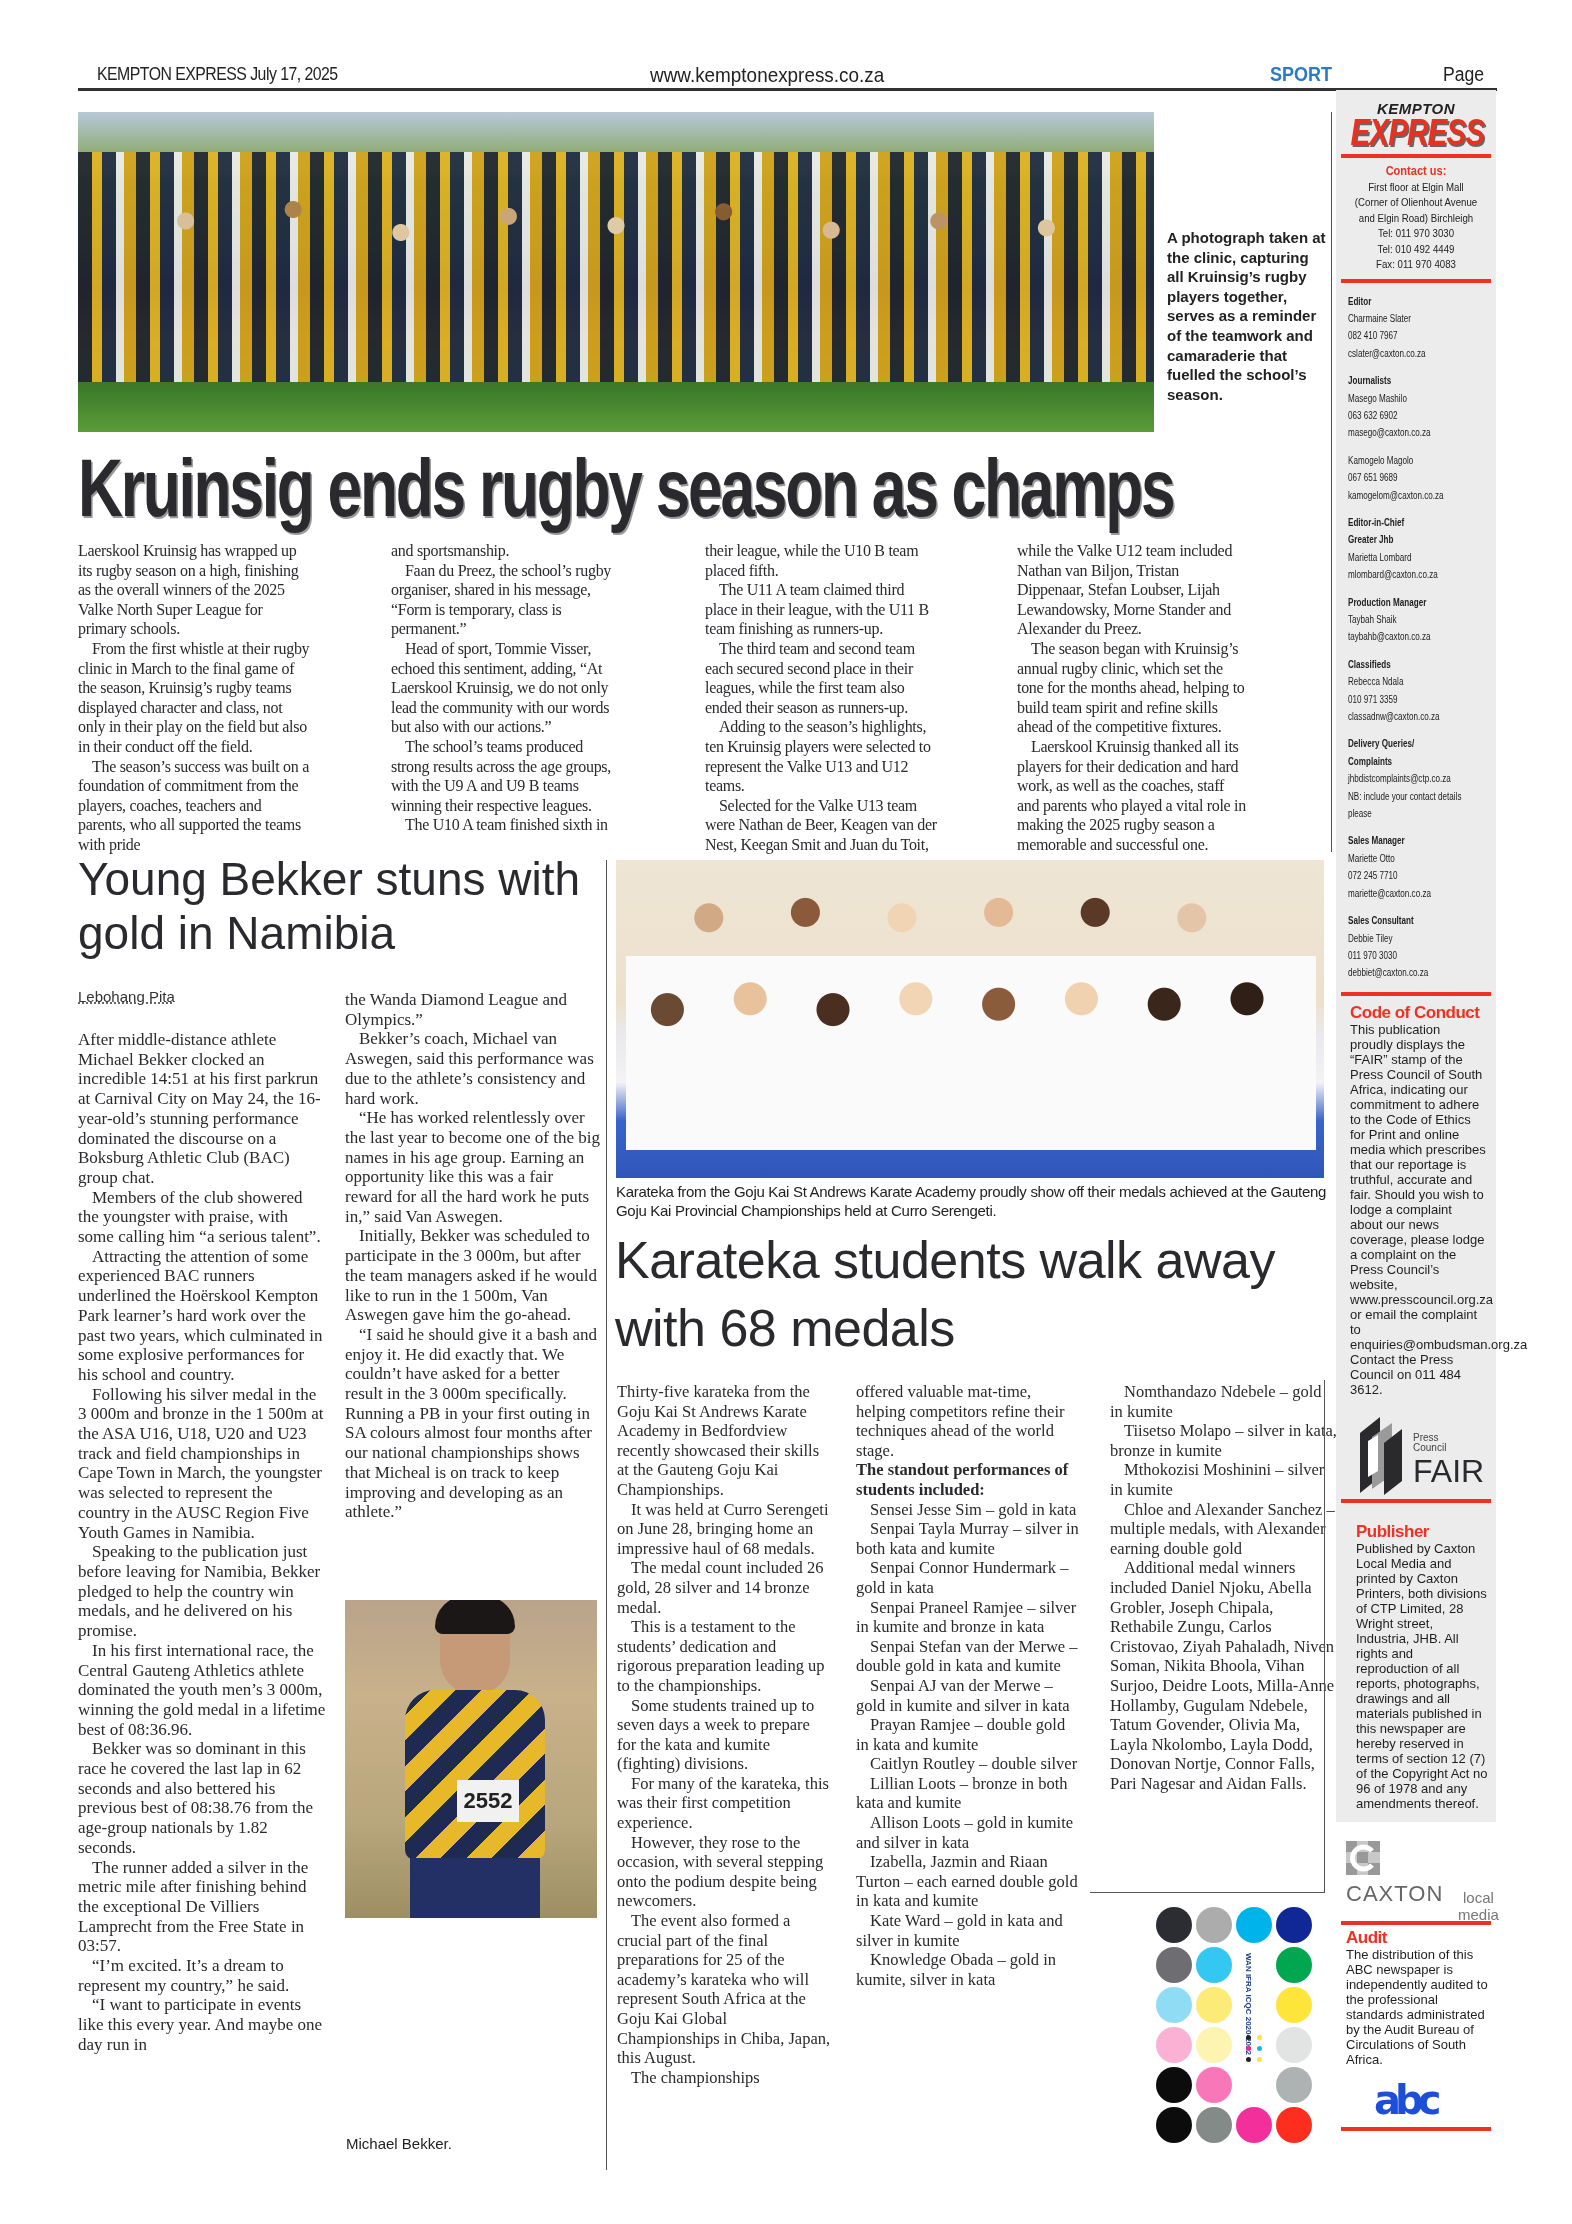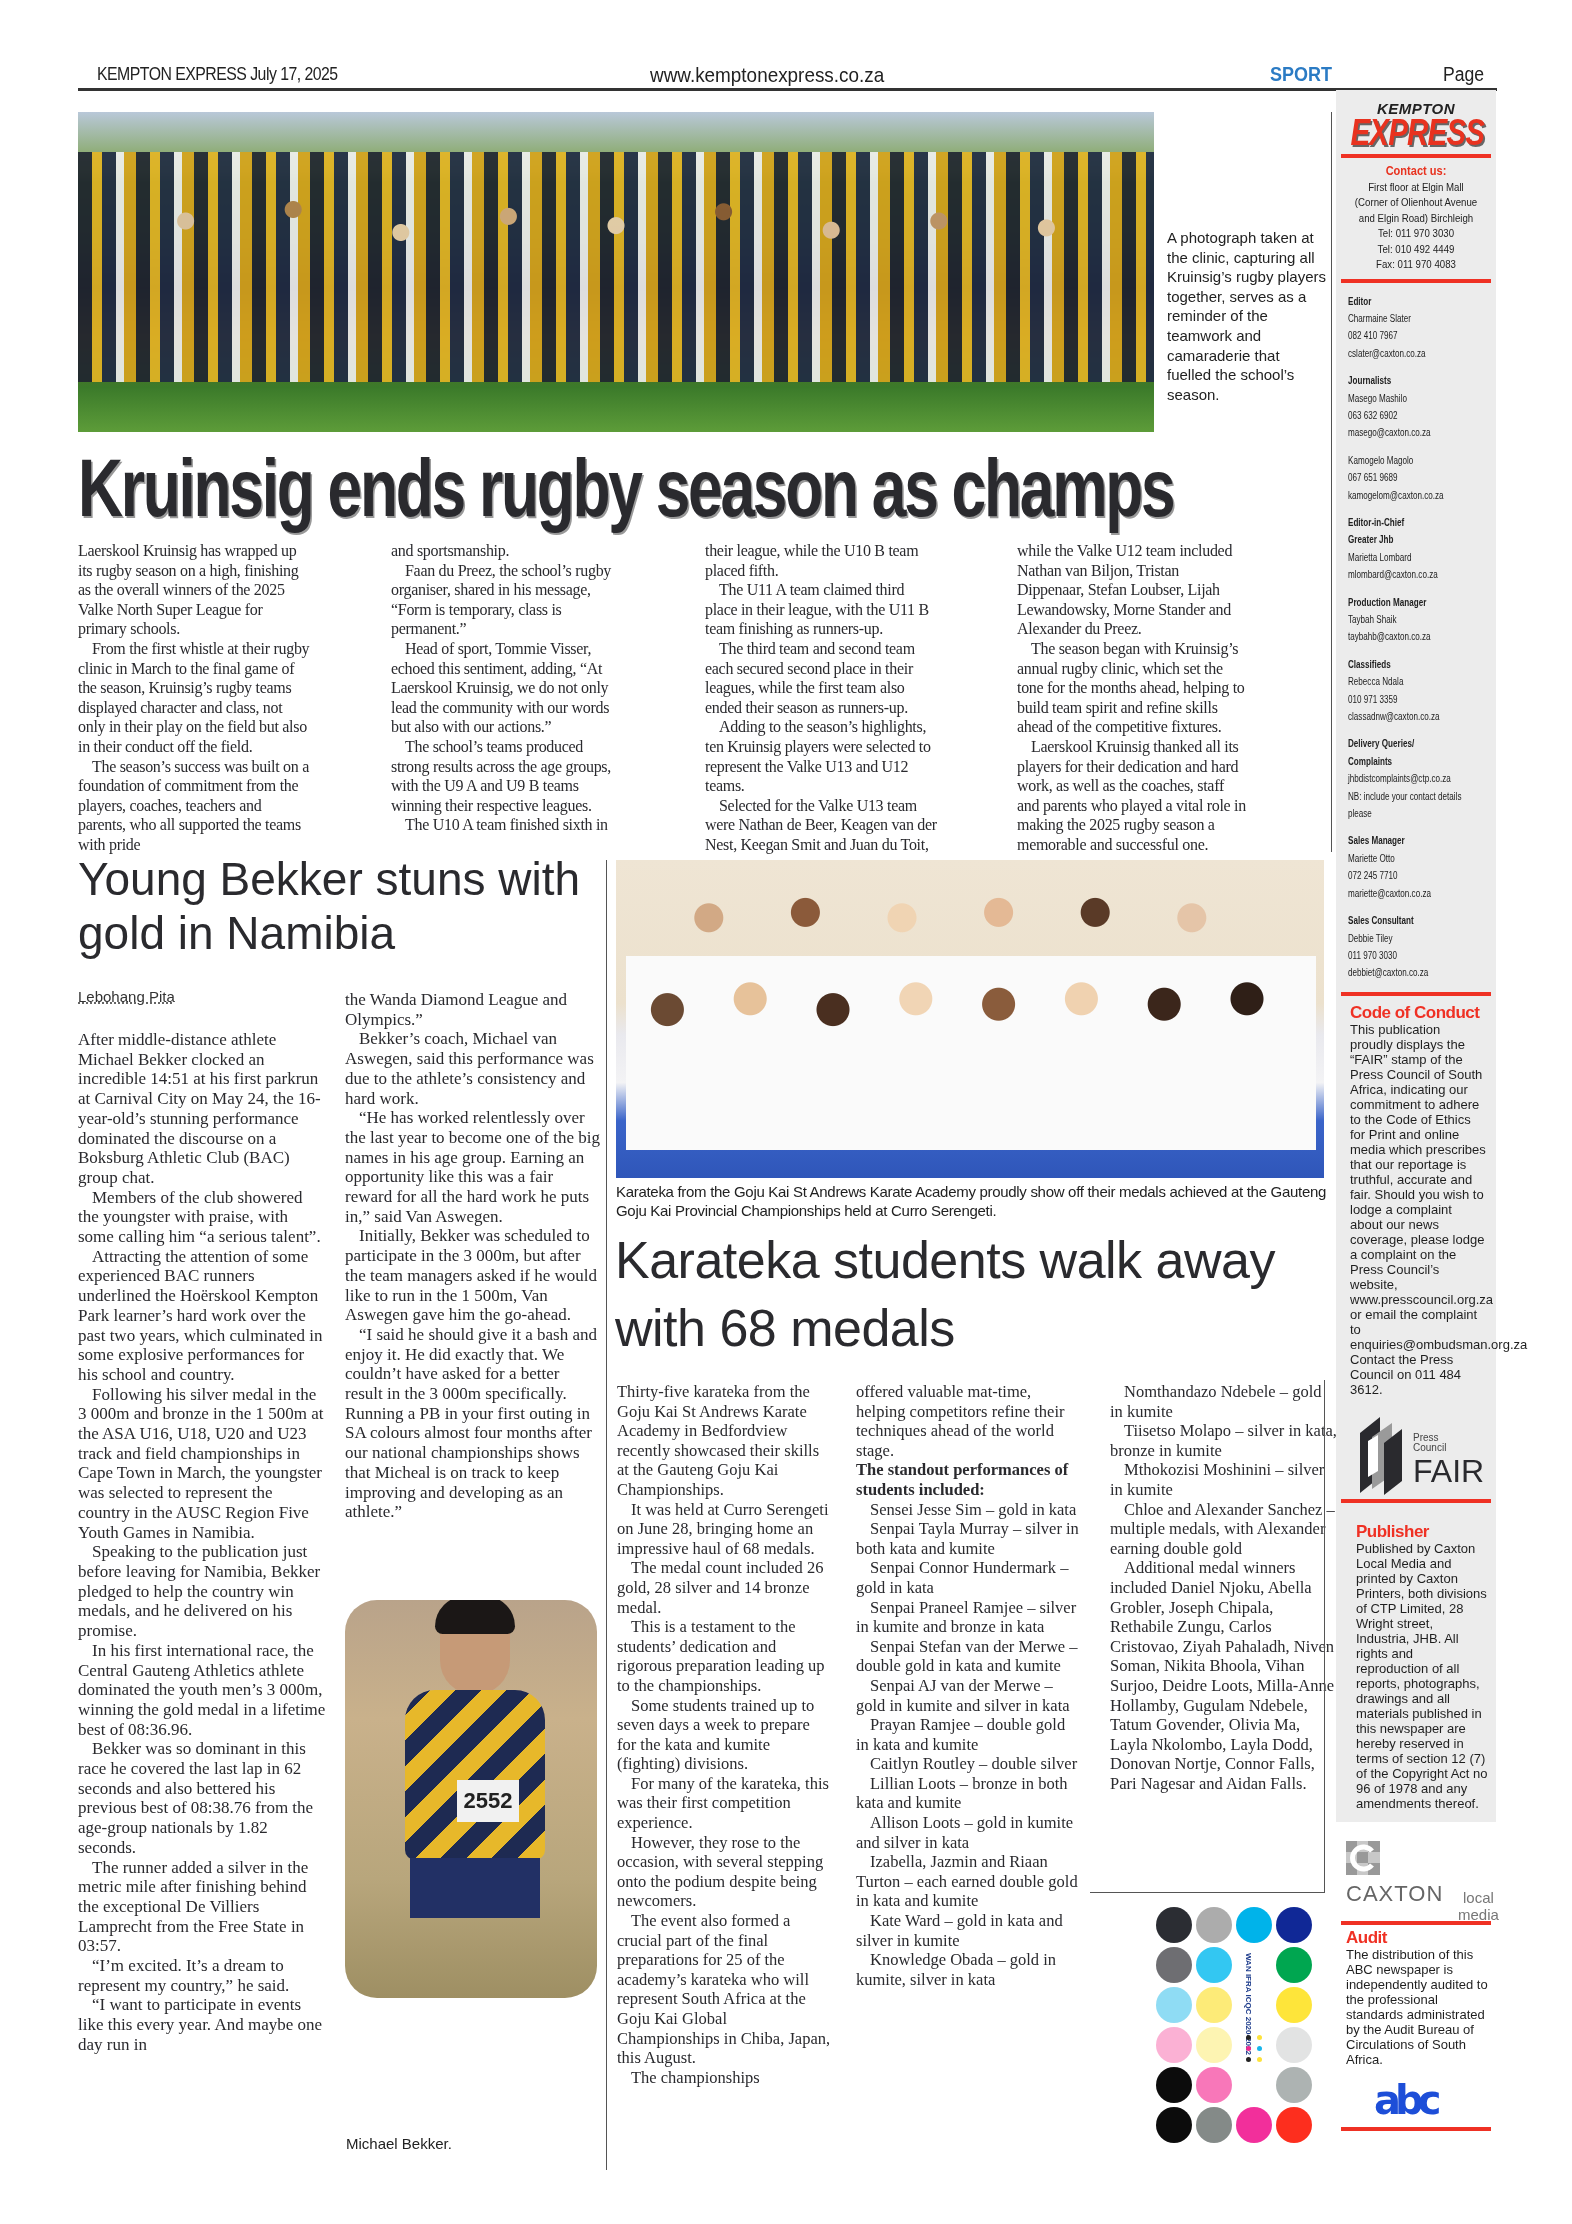--- a/index.html
+++ b/index.html
@@ -51,42 +51,42 @@
       radial-gradient(circle at 20% 25%, #b7864f 0 8px, transparent 9px),
       radial-gradient(circle at 30% 35%, #f0d3ad 0 8px, transparent 9px),
       radial-gradient(circle at 40% 28%, #d9ad7f 0 8px, transparent 9px),
       radial-gradient(circle at 50% 32%, #f2d6b2 0 8px, transparent 9px),
       radial-gradient(circle at 60% 26%, #8e5b34 0 8px, transparent 9px),
       radial-gradient(circle at 70% 34%, #e8c39e 0 8px, transparent 9px),
       radial-gradient(circle at 80% 30%, #c9986b 0 8px, transparent 9px),
       radial-gradient(circle at 90% 33%, #f0d0aa 0 8px, transparent 9px),
       repeating-linear-gradient(90deg, #1f2430 0 14px, #e6b624 14px 24px, #1f2a44 24px 38px, #f2f2f2 38px 46px, #d9a51c 46px 58px);
     opacity: 0.9; }
-  .rugby-cap { position: absolute; left: 1167px; top: 228px; width: 160px; font-family: "Liberation Sans", sans-serif; font-size: 15px; line-height: 19.6px; color: #222; }
+  .rugby-cap { position: absolute; left: 1167px; top: 228px; width: 160px; font-family: "Liberation Sans", sans-serif; font-size: 15px; line-height: 19.6px; color: #222; font-weight: bold; }
 
   .h-rugby { position: absolute; left: 78px; top: 438px; width: 1250px; height: 100px; font-family: "Liberation Sans", sans-serif; font-weight: bold; font-size: 82px; line-height: 100px; color: #2a2a2e; letter-spacing: -3px; transform: scaleX(0.76); transform-origin: left; white-space: nowrap; text-shadow: 2px 2px 0 #999; }
 
   .body-col { position: absolute; font-size: 16px; line-height: 19.6px; color: #2a2a2e; text-align: left; }
   .body-col p { text-indent: 14px; }
   .body-col p.first { text-indent: 0; }
   .body-col p.bold { font-weight: bold; text-indent: 0; }
   .rcol1 { left: 78px; top: 541px; width: 232px; }
   .rcol2 { left: 391px; top: 541px; width: 232px; }
   .rcol3 { left: 705px; top: 541px; width: 232px; }
   .rcol4 { left: 1017px; top: 541px; width: 232px; }
   .rcol1, .rcol2, .rcol3, .rcol4 { font-size: 16px; letter-spacing: -0.3px; }
 
   .rule-v { position: absolute; background: #555; width: 1px; }
 
   .h-bekker { position: absolute; left: 78px; top: 852px; width: 520px; font-family: "Liberation Sans", sans-serif; font-size: 46px; line-height: 54px; color: #2a2a2e; }
   .byline { position: absolute; left: 78px; top: 988px; font-family: "Liberation Sans", sans-serif; font-size: 15px; color: #333; text-decoration: underline; text-decoration-style: dotted; }
   .bcol1 { left: 78px; top: 1030px; width: 248px; font-size: 17px; line-height: 19.7px; }
   .bcol2 { left: 345px; top: 990px; width: 255px; font-size: 17px; line-height: 19.7px; }
-  .runner-photo { left: 345px; top: 1600px; width: 252px; height: 398px;
-    background: linear-gradient(180deg, #b9a38a 0%, #c9b18b 30%, #b8a67c 70%, #9e8f63 100%); border-radius: 32px; }
+  .runner-photo { left: 345px; top: 1600px; width: 252px; height: 318px;
+    background: linear-gradient(180deg, #b9a38a 0%, #c9b18b 30%, #b8a67c 70%, #9e8f63 100%); }
   .runner-photo .torso { position: absolute; left: 60px; top: 90px; width: 140px; height: 170px; border-radius: 30px 30px 10px 10px;
     background: repeating-linear-gradient(135deg, #1e2a52 0 18px, #e7b82a 18px 36px); }
   .runner-photo .head { position: absolute; left: 95px; top: 0px; width: 70px; height: 95px; border-radius: 35px; background: #c69a77; }
   .runner-photo .hair { position: absolute; left: 90px; top: -4px; width: 80px; height: 38px; border-radius: 40px 40px 10px 10px; background: #1b1716; }
   .runner-photo .shorts { position: absolute; left: 65px; top: 258px; width: 130px; height: 60px; background: #223065; }
   .runner-photo .bib { position: absolute; left: 112px; top: 180px; width: 62px; height: 42px; background: #f1f1f1; font-family: "Liberation Sans", sans-serif; font-weight: bold; font-size: 22px; line-height: 42px; text-align: center; color: #222; }
   .runner-cap { position: absolute; left: 346px; top: 2135px; font-family: Liberation Sans, sans-serif; font-size: 15px; color: #222; }
 
   .karate-photo { left: 616px; top: 860px; width: 708px; height: 318px;
     background: linear-gradient(180deg, #efe5d4 0%, #ece1cd 45%, #e9e9ee 55%, #f3f3f5 70%, #3a64c9 82%, #2f56b9 100%); }

